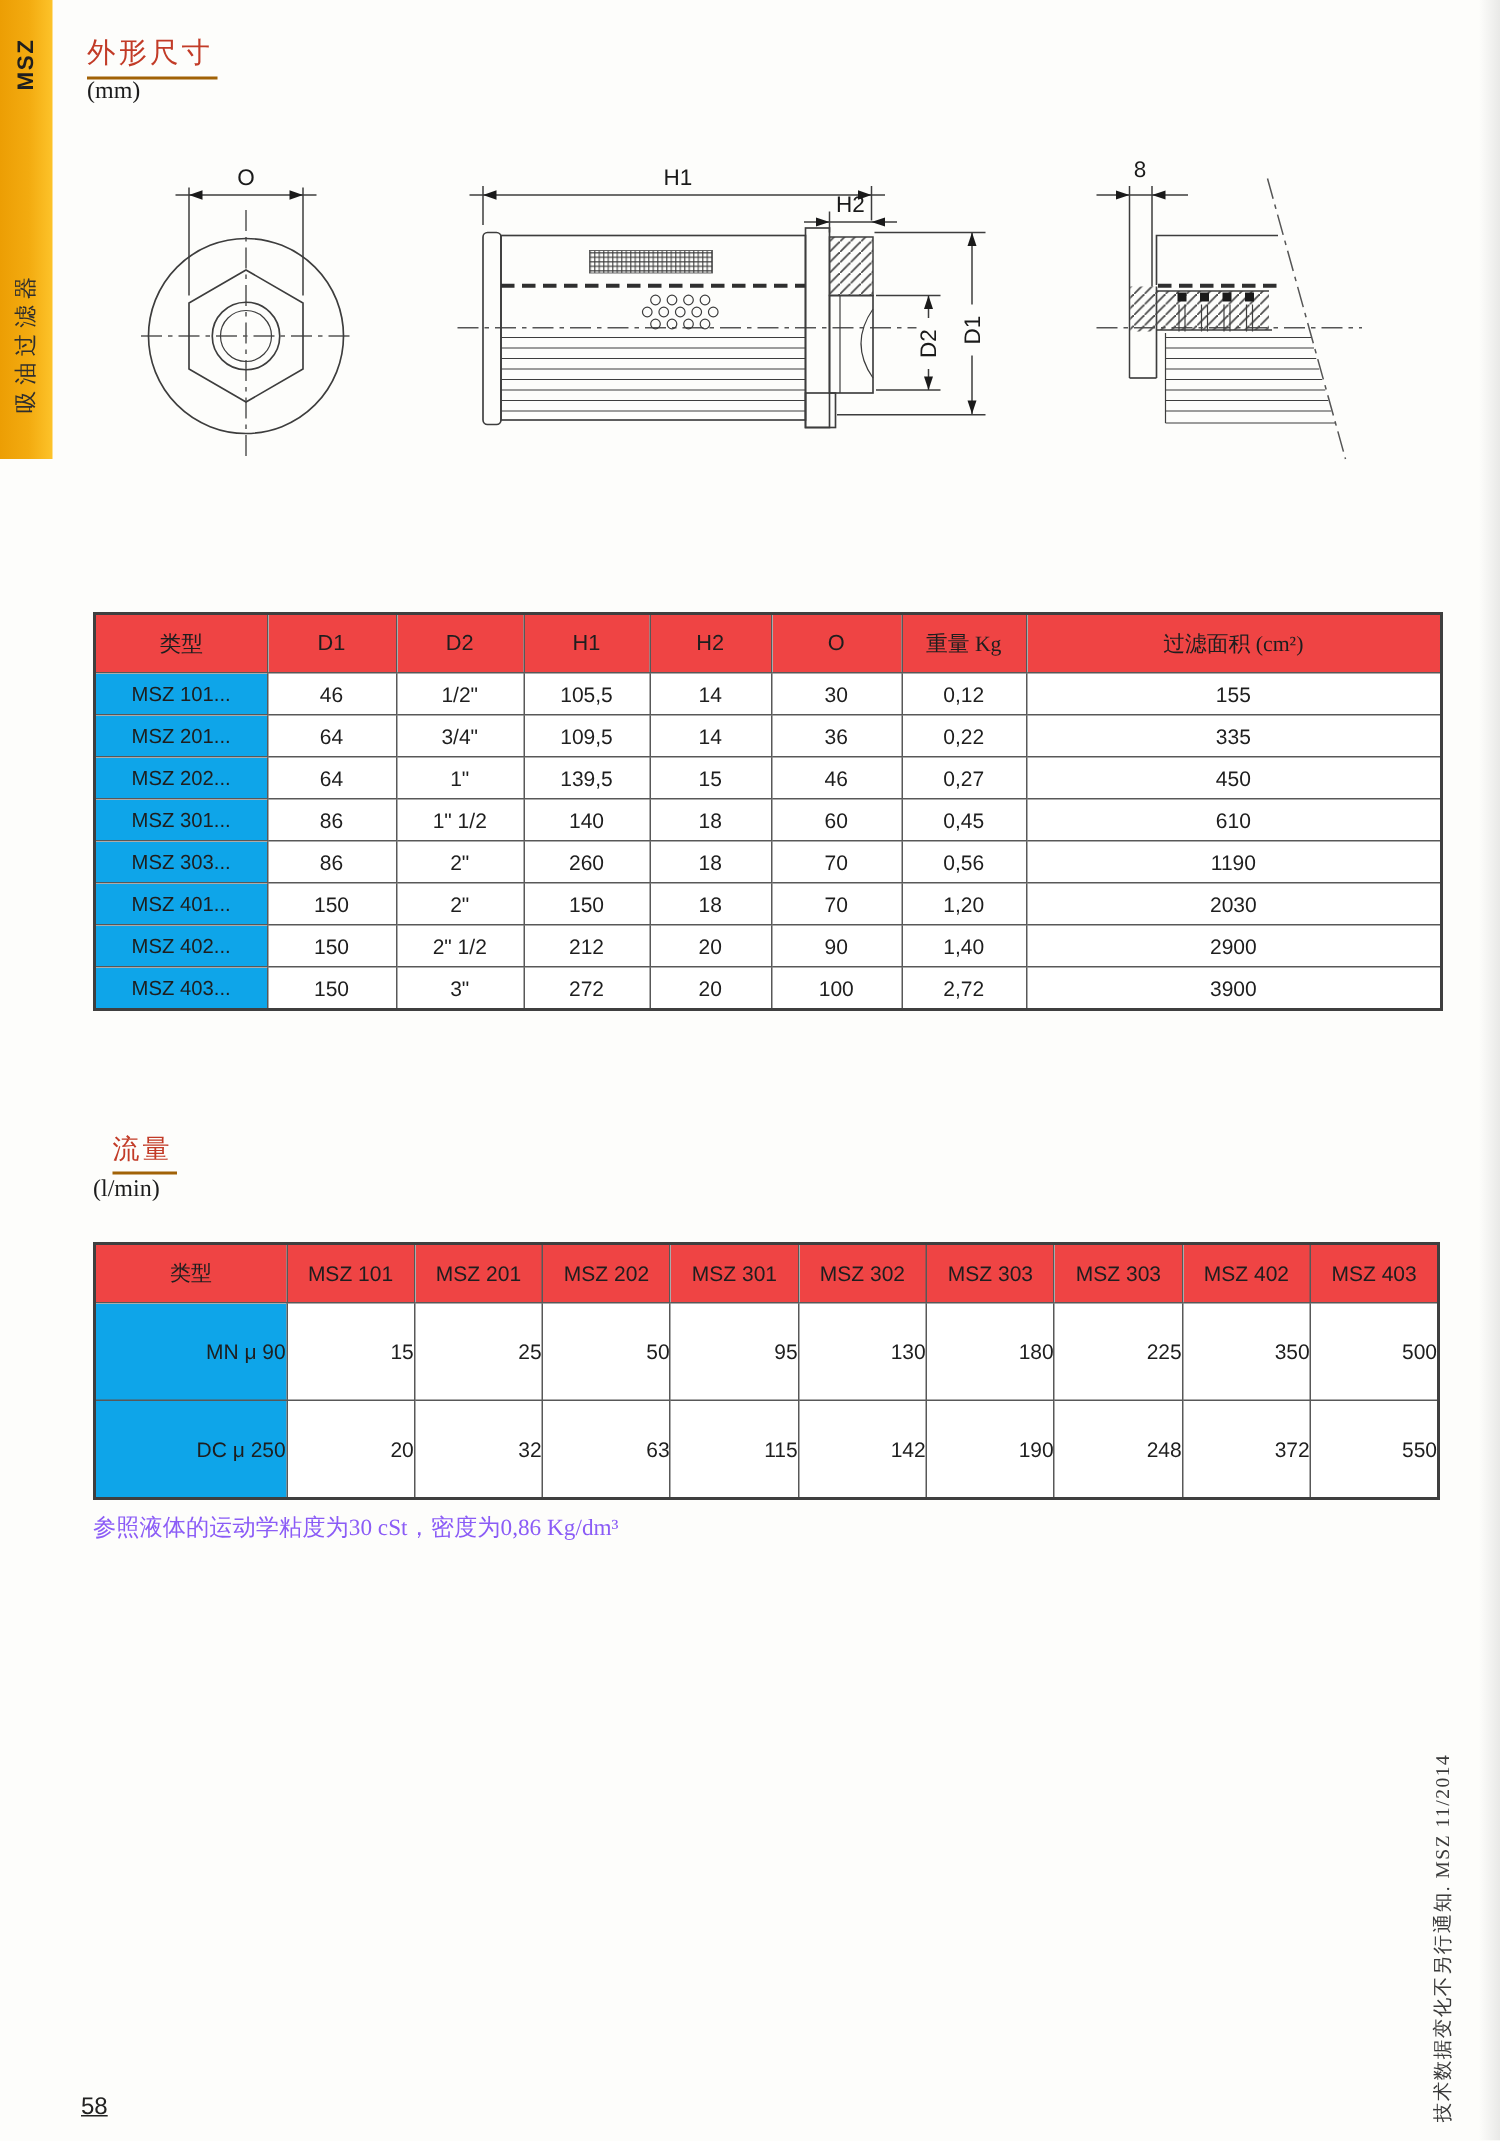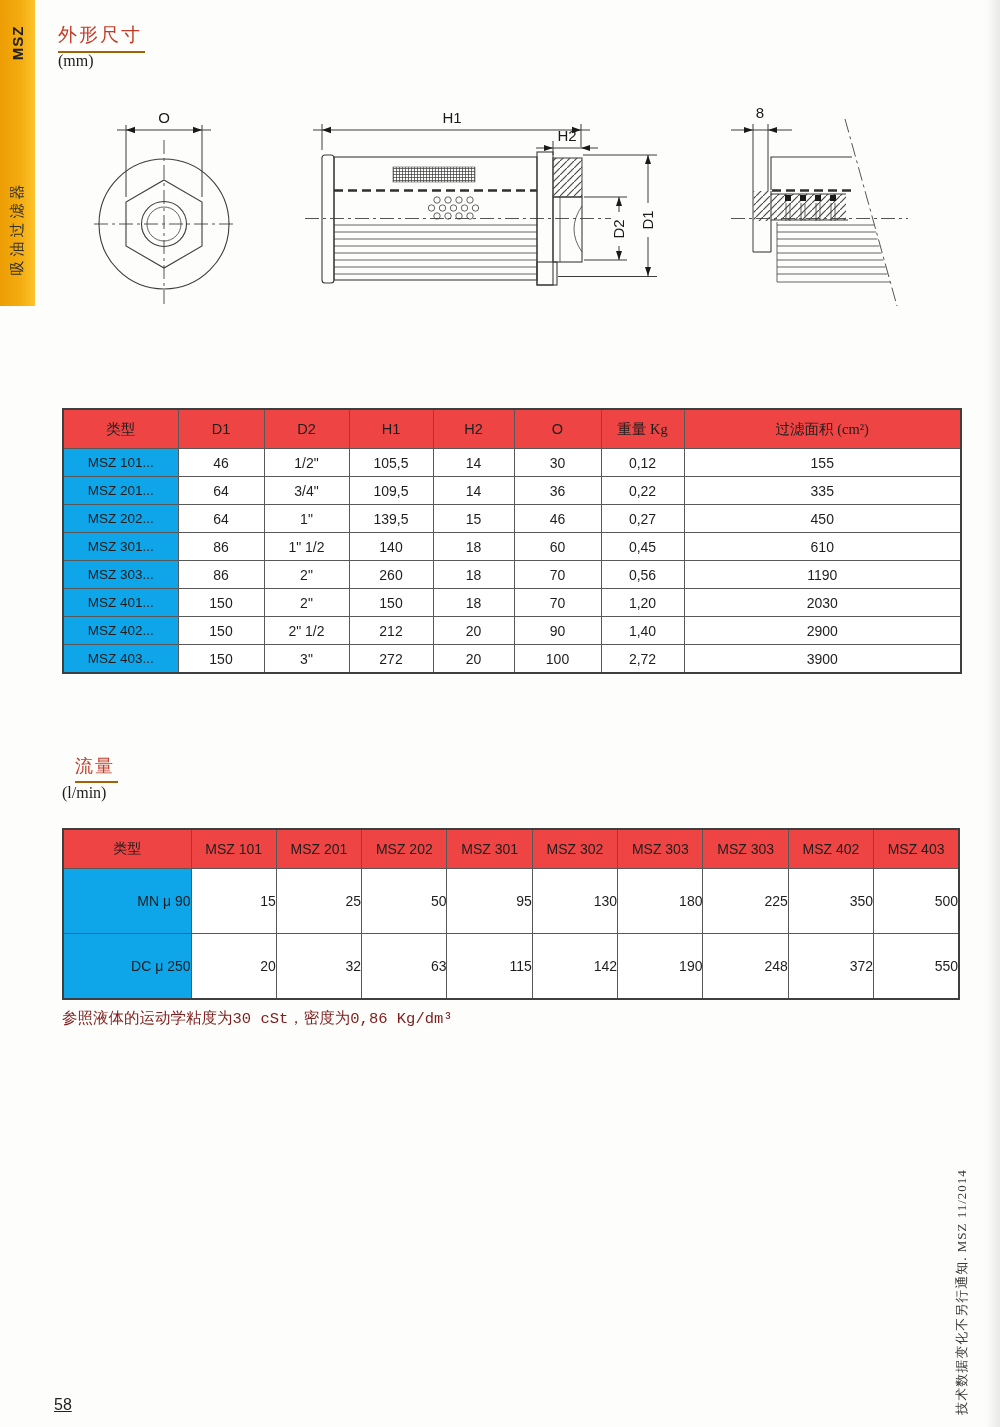--- a/index.html
+++ b/index.html
@@ -36,22 +36,22 @@
   .dim-table th{height:38px;font-size:14.5px;}
   .dim-table td{height:27px;font-size:14px;}
   .dim-table td.rowlabel{font-size:13.5px;}
   .dim-table th:first-child,.dim-table th:nth-child(7),.dim-table th:nth-child(8)
       {font-family:"Liberation Serif",serif;}
   .flow-table{left:62px;top:828px;width:898px;}
   .flow-table th{height:38px;font-size:14px;}
   .flow-table td{height:64px;font-size:14px;text-align:right;}
   .flow-table th:first-child{font-family:"Liberation Serif",serif;}
 
-  .notes{left:62px;top:1006px;font-family:Liberation Mono, monospace;
-         font-size:15.5px;line-height:26px;color:#7f1d1d;}
+  .notes{left:62px;top:1006px;font-family:Liberation Serif, serif;
+         font-size:15.5px;line-height:26px;color:#8b5cf6;}
 
   .pageno{left:54px;top:1396px;font-size:16px;color:#222;text-decoration:underline;}
   .sidenote{left:822px;top:1283px;width:280px;height:18px;text-align:center;
             transform:rotate(-90deg);transform-origin:center;white-space:nowrap;
             font-family:"Liberation Serif",serif;font-size:13px;color:#3a3a3a;
             letter-spacing:1px;}
 
   .scan-edge{right:0;top:0;width:14px;height:100%;
              background:linear-gradient(to left,rgba(110,110,110,.14),rgba(255,255,255,0));}
 

